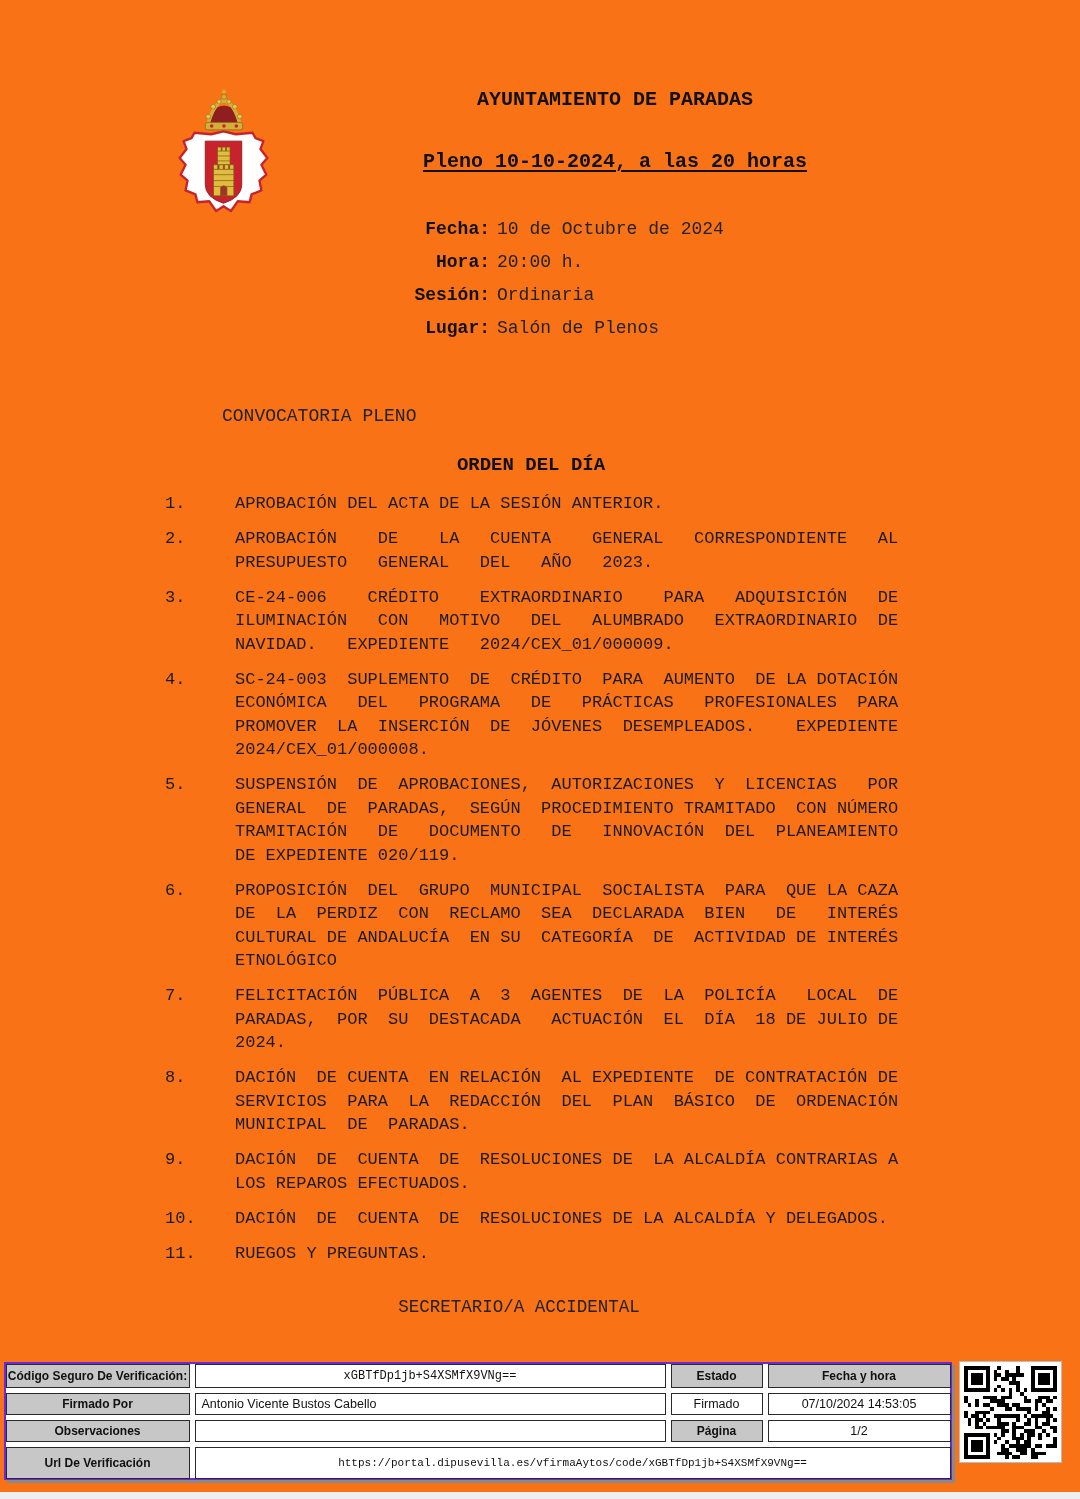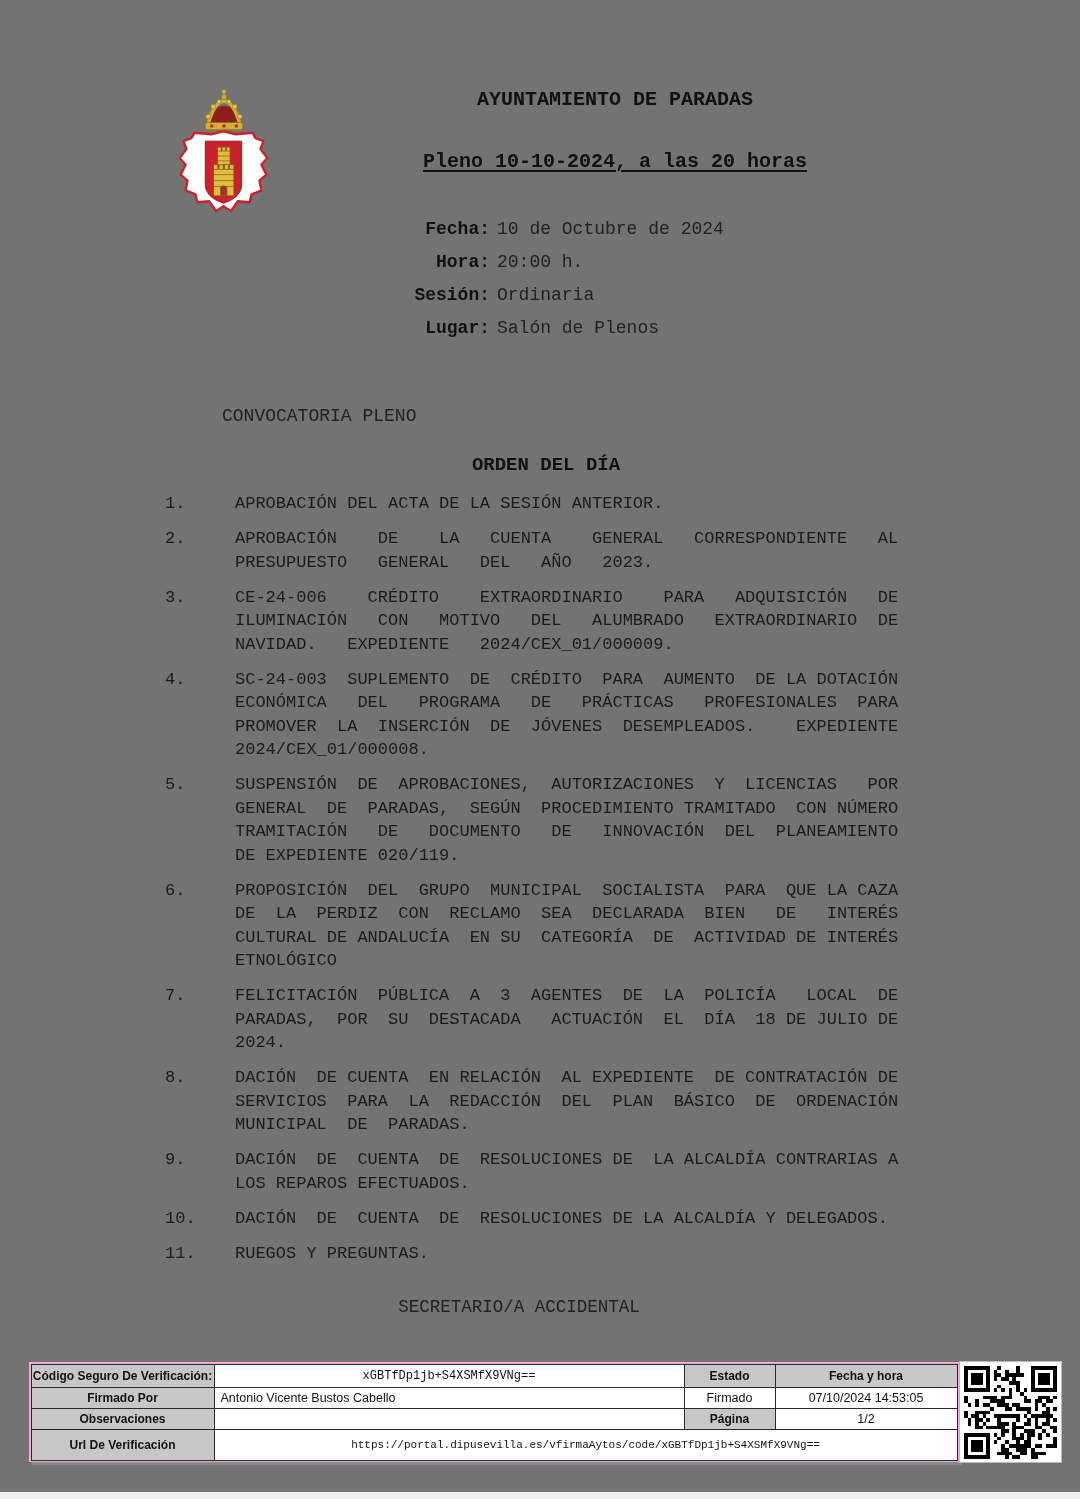--- a/index.html
+++ b/index.html
@@ -1,43 +1,43 @@
 <!DOCTYPE html>
 <html><head>
 <meta charset="utf-8">
 <style>
   html,body{margin:0;padding:0;background:#fff;}
-  .page{position:relative;width:1080px;height:1499px;background:#737373;overflow:hidden;
+  .page{position:relative;width:1080px;height:1499px;background:#f97316;overflow:hidden;
         font-family:"Liberation Mono",monospace;color:#1b1b1b;}
   
   .logo{position:absolute;left:176px;top:86px;width:95px;height:133px;}
   .org-title{position:absolute;left:415px;top:88px;width:400px;text-align:center;
              font-weight:bold;font-size:20px;letter-spacing:0;color:#111;}
   .session-title{position:absolute;left:375px;top:150px;width:480px;text-align:center;
              font-weight:bold;font-size:20px;color:#111;text-decoration:underline;text-underline-offset:3px;}
   .meta{position:absolute;left:0;top:219px;width:1080px;}
   .meta-row{display:flex;height:33px;align-items:flex-start;font-size:18px;line-height:20px;}
   .meta-label{width:490px;text-align:right;font-weight:bold;color:#111;}
   .meta-value{margin-left:7px;color:#222;}
   .convocatoria{position:absolute;left:222px;top:406px;font-size:18px;color:#222;}
-  .orden-title{position:absolute;left:346px;top:454px;width:400px;text-align:center;
+  .orden-title{position:absolute;left:331px;top:454px;width:400px;text-align:center;
                font-weight:bold;font-size:19px;color:#111;}
   
   .items{position:absolute;left:165px;top:492px;width:745px;}
   .item{display:flex;margin-bottom:11.5px;}
   .inum{width:70px;font-size:17px;line-height:23.5px;white-space:pre;}
   .ilines{width:672px;}
   .tline{white-space:pre;font-size:17px;height:23.5px;line-height:23.5px;}
   .secretario{position:absolute;left:319px;top:1297px;width:400px;text-align:center;
               font-size:17.5px;color:#222;}
   
-  .ftable{position:absolute;left:29px;top:1362px;background:#fff;border:2px solid #f9a8d4;
+  .ftable{position:absolute;left:4px;top:1362px;background:#fff;border:2px solid #6d28d9;
           box-shadow:3px 3px 0 #8a8a8a;display:grid;
           grid-template-columns:183px 470px 91px 182px;
-          grid-template-rows:23px 21px 21px 31px;}
+          grid-template-rows:23px 21px 21px 31px;gap:6px;}
   .fcell{border:1px solid #2a2a2a;margin:-0.5px;display:flex;align-items:center;justify-content:center;
          font-family:"Liberation Sans",sans-serif;font-size:12.5px;color:#111;overflow:hidden;background:#fff;}
   .fhead{background:#c7c7c7;font-weight:bold;font-size:12px;}
   .fmono{font-family:"Liberation Mono",monospace;font-size:12px;}
   .fleft{justify-content:flex-start;padding-left:6px;}
   .furl{grid-column:2/5;font-family:"Liberation Mono",monospace;font-size:11px;}
   .qr-box{position:absolute;left:959px;top:1361px;width:101px;height:100px;background:#fff;
           border:1px solid #bbb;display:flex;align-items:center;justify-content:center;}
   .bottom-strip{position:absolute;left:0;top:1492px;width:1080px;height:7px;background:#efefef;}
 </style>

